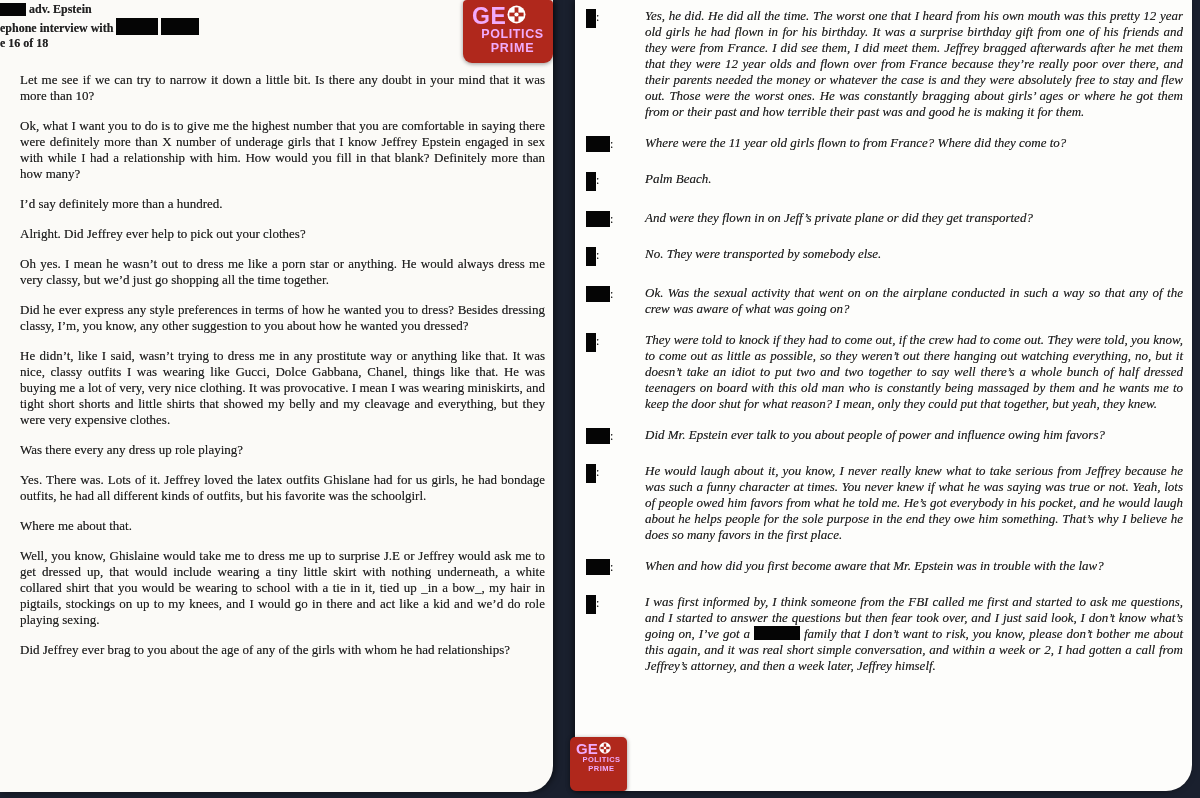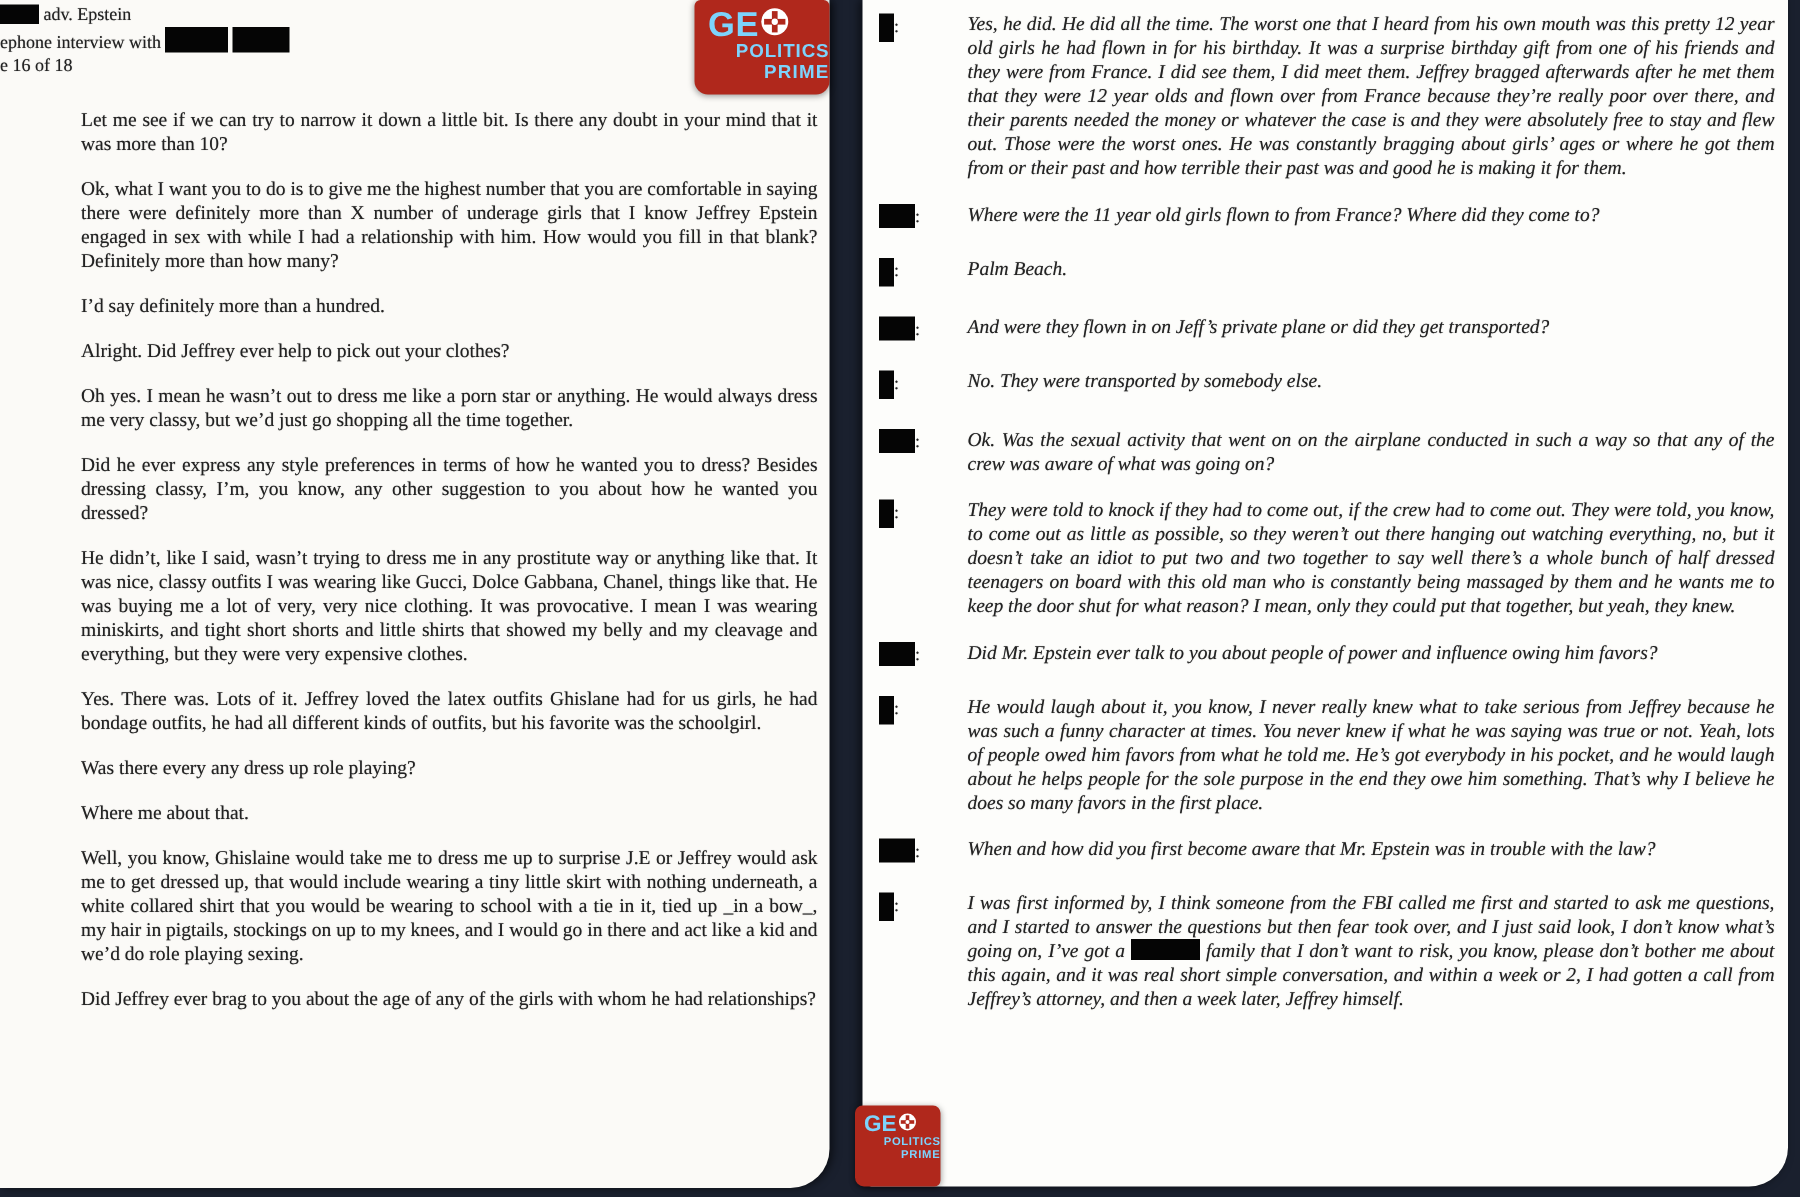--- a/index.html
+++ b/index.html
@@ -7,38 +7,38 @@
   .stage{position:relative;width:1200px;height:798px;overflow:hidden;background:#1a202e;}
 
   
   .page{position:absolute;top:0;background:#fbfaf7;color:#1e1e1e;}
   .page-left{left:0;width:553px;height:792px;border-bottom-right-radius:26px;box-shadow:2px 0 6px rgba(0,0,0,.55);}
   .page-right{left:575px;width:617px;height:791px;background:#fdfdfb;border-bottom-right-radius:26px;border-bottom-left-radius:6px;box-shadow:-2px 0 6px rgba(0,0,0,.55);}
 
   
   .doc-text{font-size:13px;line-height:16px;color:#222;text-shadow:0 0 .6px rgba(30,30,30,.55);}
   .para{margin:0 0 14px 0;text-align:justify;}
-  .left-body{padding:20px 8px 0 54px;}
+  .left-body{padding:20px 8px 0 20px;}
   .header-block{padding:2px 0 0 0;font-size:12px;line-height:15.5px;}
-  .header-line{white-space:nowrap;}
+  .header-line{white-space:nowrap;font-weight:bold;}
   .redact{display:inline-block;background:#050505;vertical-align:-3px;}
   .redact-inline{display:inline-block;background:#050505;height:14px;vertical-align:-2px;}
 
   
   .right-body{padding:8px 9px 0 11px;}
   .entry{display:flex;margin-bottom:15px;}
   .speaker-col{width:59px;flex:0 0 59px;padding-top:1px;white-space:nowrap;}
   .sp-box{display:inline-block;background:#050505;}
   .sp-box.q{width:24px;height:16px;}
   .sp-box.a{width:10px;height:19px;}
   .sp-colon{font-size:12px;color:#222;vertical-align:top;}
   .entry-text{flex:1;text-align:justify;font-style:italic;}
 
   
-  .logo{position:absolute;background:#b0281c;color:#7dd3fc;font-family:"Liberation Sans", sans-serif;font-weight:bold;text-align:right;box-shadow:0 1px 4px rgba(0,0,0,.4);}
+  .logo{position:absolute;background:#b0281c;color:#f0abfc;font-family:"Liberation Sans", sans-serif;font-weight:bold;text-align:center;box-shadow:0 1px 4px rgba(0,0,0,.4);}
   .logo-top{top:0;right:0;width:90px;height:63px;border-radius:4px 4px 9px 9px;padding:5px 0 0 9px;box-sizing:border-box;}
   .logo-top .l1{font-size:23px;line-height:22px;letter-spacing:.5px;display:flex;align-items:center;}
   .logo-top .l2{font-size:12.5px;line-height:14px;letter-spacing:.6px;}
   .logo-top .l3{font-size:12.5px;line-height:14px;letter-spacing:.8px;}
   .logo-bottom{left:-5px;bottom:0;width:57px;height:54px;border-radius:5px 5px 4px 6px;padding:5px 0 0 6px;box-sizing:border-box;}
   .logo-bottom .l1{font-size:15px;line-height:14px;display:flex;align-items:center;}
   .logo-bottom .l2{font-size:7.5px;line-height:8.5px;letter-spacing:.4px;}
   .logo-bottom .l3{font-size:7.5px;line-height:8.5px;letter-spacing:.5px;}
   .disc{display:inline-block;margin-left:1px;}
 </style>
@@ -71,22 +71,22 @@
     </div>
 
     <div class="left-body doc-text">
         <p class="para">Let me see if we can try to narrow it down a little bit.  Is there any doubt in your mind that it was more than 10?</p>
         <p class="para">Ok, what I want you to do is to give me the highest number that you are comfortable in saying there were definitely more than X number of underage girls that I know Jeffrey Epstein engaged in sex with while I had a relationship with him.  How would you fill in that blank?  Definitely more than how many?</p>
         <p class="para">I’d say definitely more than a hundred.</p>
         <p class="para">Alright.  Did Jeffrey ever help to pick out your clothes?</p>
         <p class="para">Oh yes.  I mean he wasn’t out to dress me like a porn star or anything.  He would always dress me very classy, but we’d just go shopping all the time together.</p>
         <p class="para">Did he ever express any style preferences in terms of how he wanted you to dress? Besides dressing classy, I’m, you know, any other suggestion to you about how he wanted you dressed?</p>
         <p class="para">He didn’t, like I said, wasn’t trying to dress me in any prostitute way or anything like that.  It was nice, classy outfits I was wearing like Gucci, Dolce Gabbana, Chanel, things like that.  He was buying me a lot of very, very nice clothing.  It was provocative.  I mean I was wearing miniskirts, and tight short shorts and little shirts that showed my belly and my cleavage and everything, but they were very expensive clothes.</p>
+        <p class="para">Was there every any dress up role playing?</p>
         <p class="para">Yes.  There was.  Lots of it.  Jeffrey loved the latex outfits Ghislane had for us girls, he had bondage outfits, he had all different kinds of outfits, but his favorite was the schoolgirl.</p>
-        <p class="para">Was there every any dress up role playing?</p>
         <p class="para">Where me about that.</p>
         <p class="para">Well, you know, Ghislaine would take me to dress me up to surprise J.E or Jeffrey would ask me to get dressed up, that would include wearing a tiny little skirt with nothing underneath, a white collared shirt that you would be wearing to school with a tie in it, tied up _in a bow_, my hair in pigtails, stockings on up to my knees, and I would go in there and act like a kid and we’d do role playing sexing.</p>
         <p class="para">Did Jeffrey ever brag to you about the age of any of the girls with whom he had relationships?</p>
       </div>
   </div>
 
   <div class="page page-right">
     <div class="right-body doc-text">
         <div class="entry">
           <div class="speaker-col"><span class="sp-box a"></span><span class="sp-colon">:</span></div>

